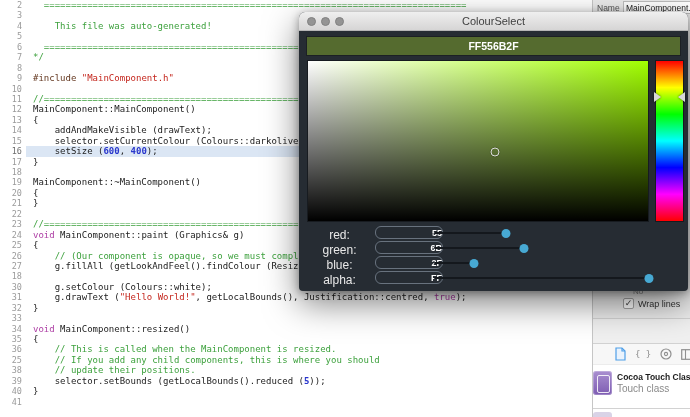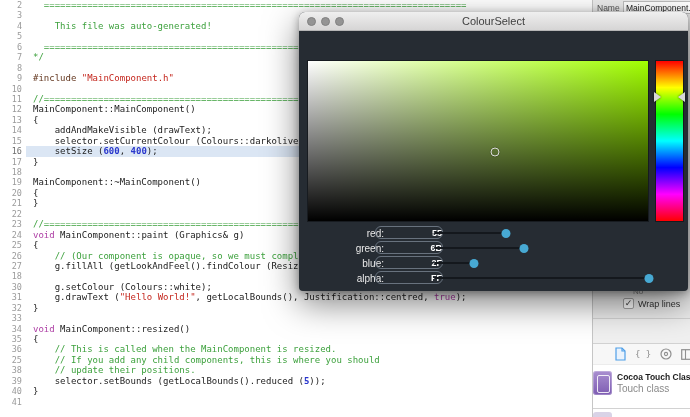--- a/index.html
+++ b/index.html
@@ -91,22 +91,22 @@
                background:linear-gradient(to bottom,#f00 0%,#ff0 16.6%,#0f0 33.3%,
                           #0ff 50%,#00f 66.6%,#f0f 83.3%,#f00 100%); }
   .hue-marker-l, .hue-marker-r { position:absolute; width:0; height:0;
                border-top:5px solid transparent; border-bottom:5px solid transparent; }
   .hue-marker-l { left:-2px; border-left:7px solid #d9d9d9;
                   filter:drop-shadow(0 0 1px rgba(0,0,0,.6)); }
   .hue-marker-r { right:-2px; border-right:7px solid #d9d9d9;
                   filter:drop-shadow(0 0 1px rgba(0,0,0,.6)); }
   #sliders { position:absolute; left:0; top:214px; width:100%; }
   .srow { position:absolute; left:0; height:13px; width:100%; }
-  .slabel { position:absolute; left:20px; width:65px; text-align:right; top:2px;
-            font-size:10px; color:#e8e8e8; }
+  .slabel { position:absolute; left:8px; width:65px; text-align:center; top:2px;
+            font-size:12px; color:#e8e8e8; }
   .sbox { position:absolute; left:76px; top:0; width:68px; height:13px;
           border:1px solid #68727e; border-radius:6px; text-align:right;
           font-size:9px; font-weight:bold; color:#fff; line-height:12px; }
   .strack { position:absolute; left:135px; top:6px; width:215px; height:2px; }
   .sfill { position:absolute; left:0; top:0; height:2px; background:#14181d;
            border-radius:1px; }
   .sthumb { position:absolute; top:-3.5px; width:9px; height:9px; border-radius:50%;
             transform:translateX(-50%); }
 
   
@@ -212,20 +212,23 @@
   <div id="dialog">
     <div class="titlebar">
       <div class="lights">
         <div class="light"></div>
         <div class="light"></div>
         <div class="light"></div>
       </div>
       <div class="title-text">ColourSelect</div>
     </div>
 
+    <div class="swatch" id="swatch" style="background: rgb(85, 107, 47);">
+      <span class="swatch-hex">FF556B2F</span>
+    </div>
 
     <div class="sv-area">
       <div class="sv-grad"></div>
       <div class="sv-marker" id="svMarker" style="left: 55%; top: 57%;"></div>
     </div>
 
     <div class="hue-strip">
       <div class="hue-marker-l" id="hueL" style="top: calc(22.8% - 5px);"></div>
       <div class="hue-marker-r" id="hueR" style="top: calc(22.8% - 5px);"></div>
     </div>

